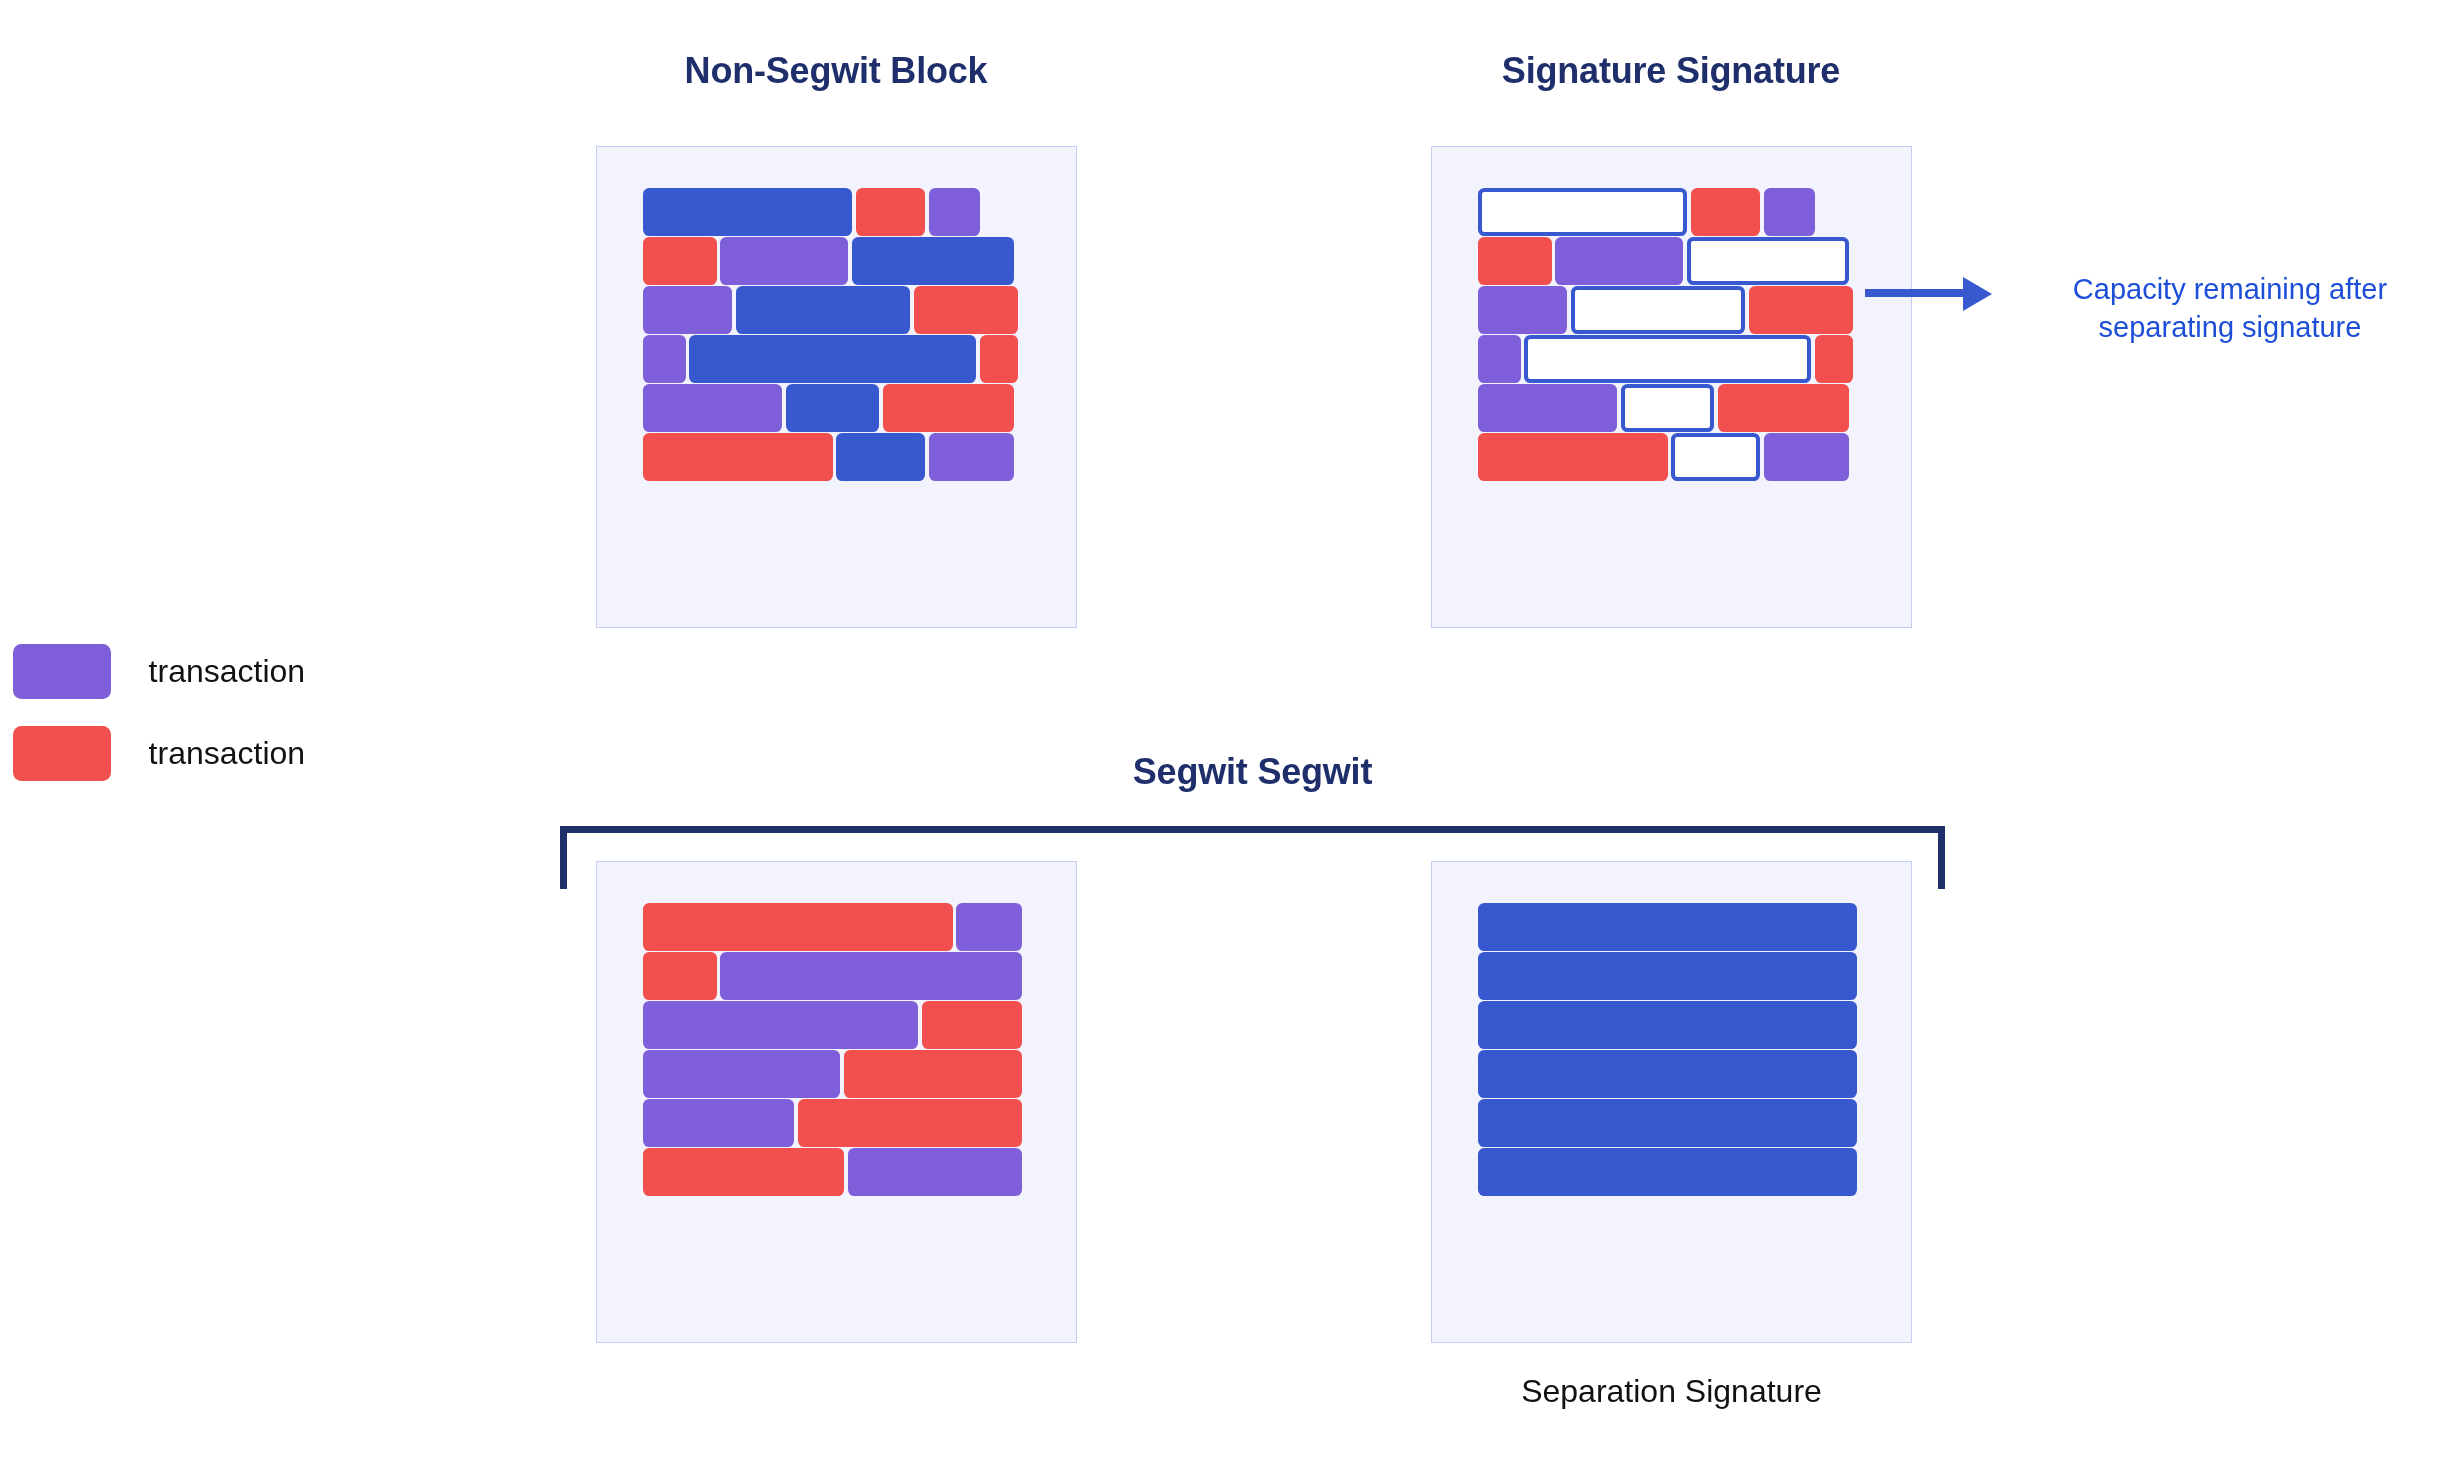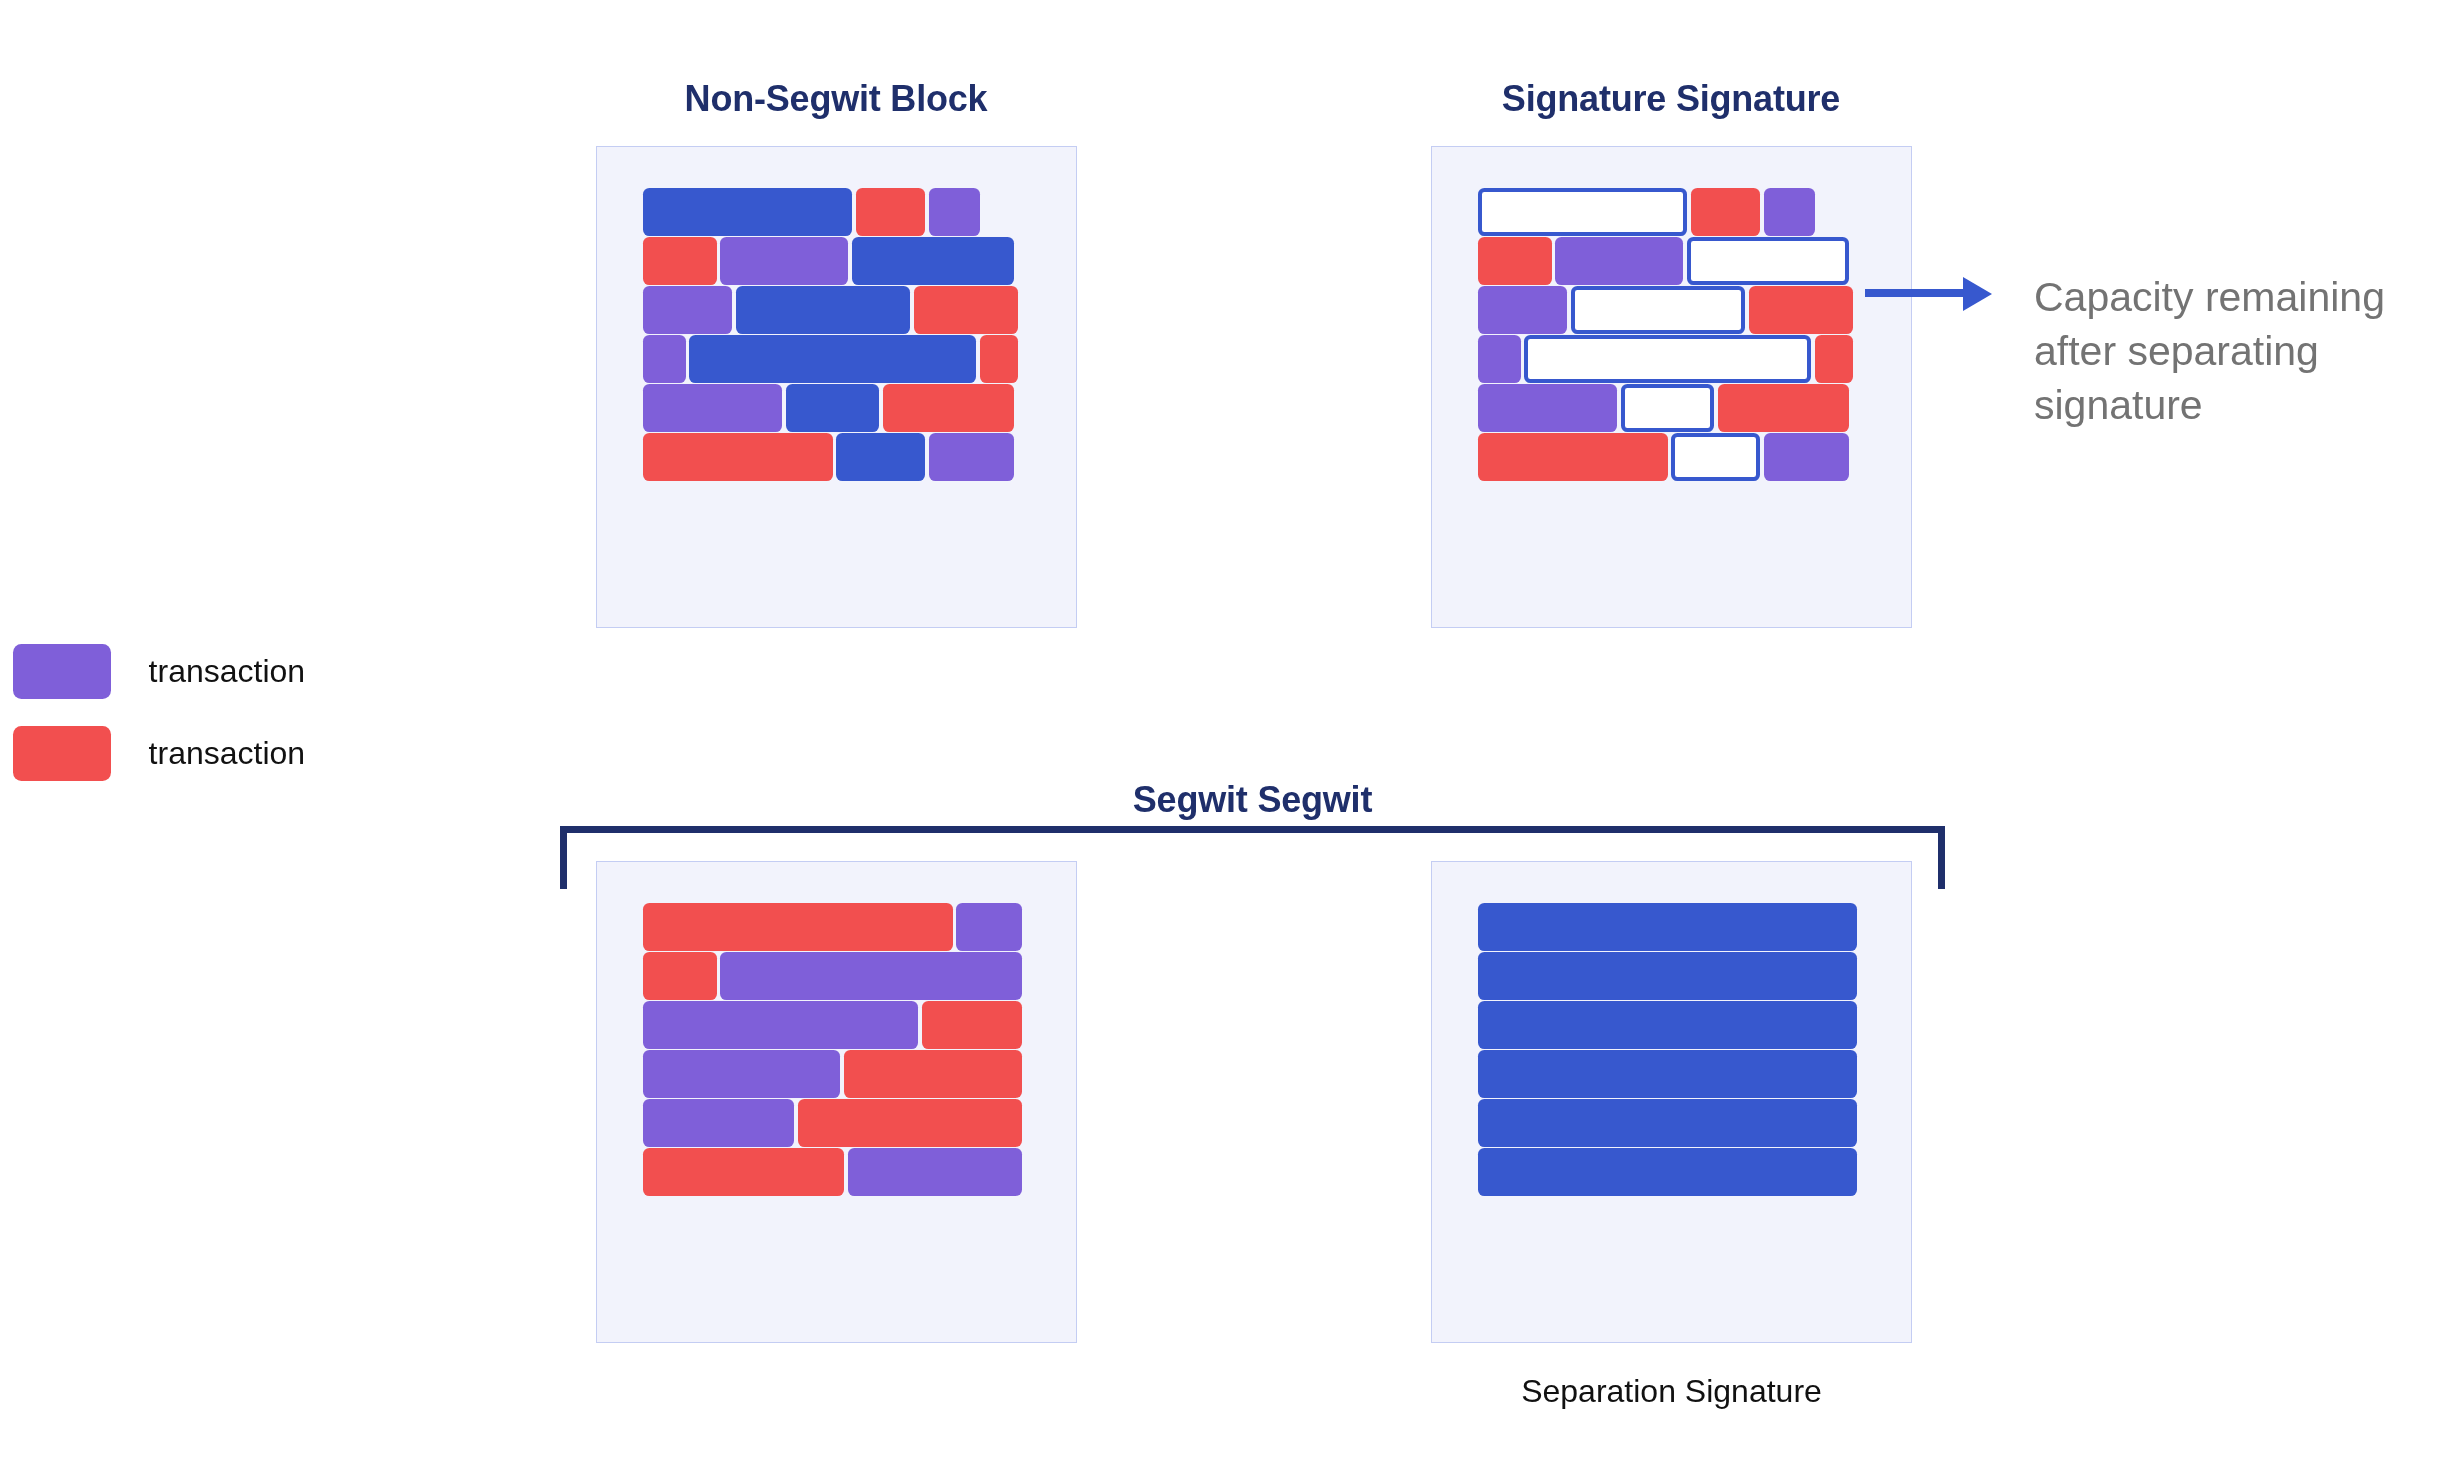--- a/index.html
+++ b/index.html
@@ -17,21 +17,20 @@
 
   
   .block-title {
     position: absolute;
     font-size: 36px;
     font-weight: bold;
     color: #1f2f6b;
     letter-spacing: -0.2px;
     white-space: nowrap;
     text-align: center;
-    margin-top: 28px;
   }
   #title-nonsegwit { left: 596px; width: 480px; top: 50px; }
   #title-sigsep    { left: 1431px; width: 480px; top: 50px; }
   #title-segwit    { left: 560px; width: 1385px; top: 751px; }
 
   
   .block-panel {
     position: absolute;
     background: #f2f3fc;
     border: 1.4px solid #c4cdf3;
@@ -86,23 +85,24 @@
     color: #111111;
     white-space: nowrap;
   }
 
   
   #annotation {
     position: absolute;
     left: 2034px;
     top: 270px;
     width: 392px;
-    font-size: 41px;
+    font-size: 29px;
     line-height: 1.32;
-    color: #737373;
+    color: #1d4ed8;
+    text-align: center;
   }
   #arrow-line {
     position: absolute;
     left: 1865px;
     top: 289px;
     width: 102px;
     height: 7.7px;
     background: #3758ce;
   }
   #arrow-head {

